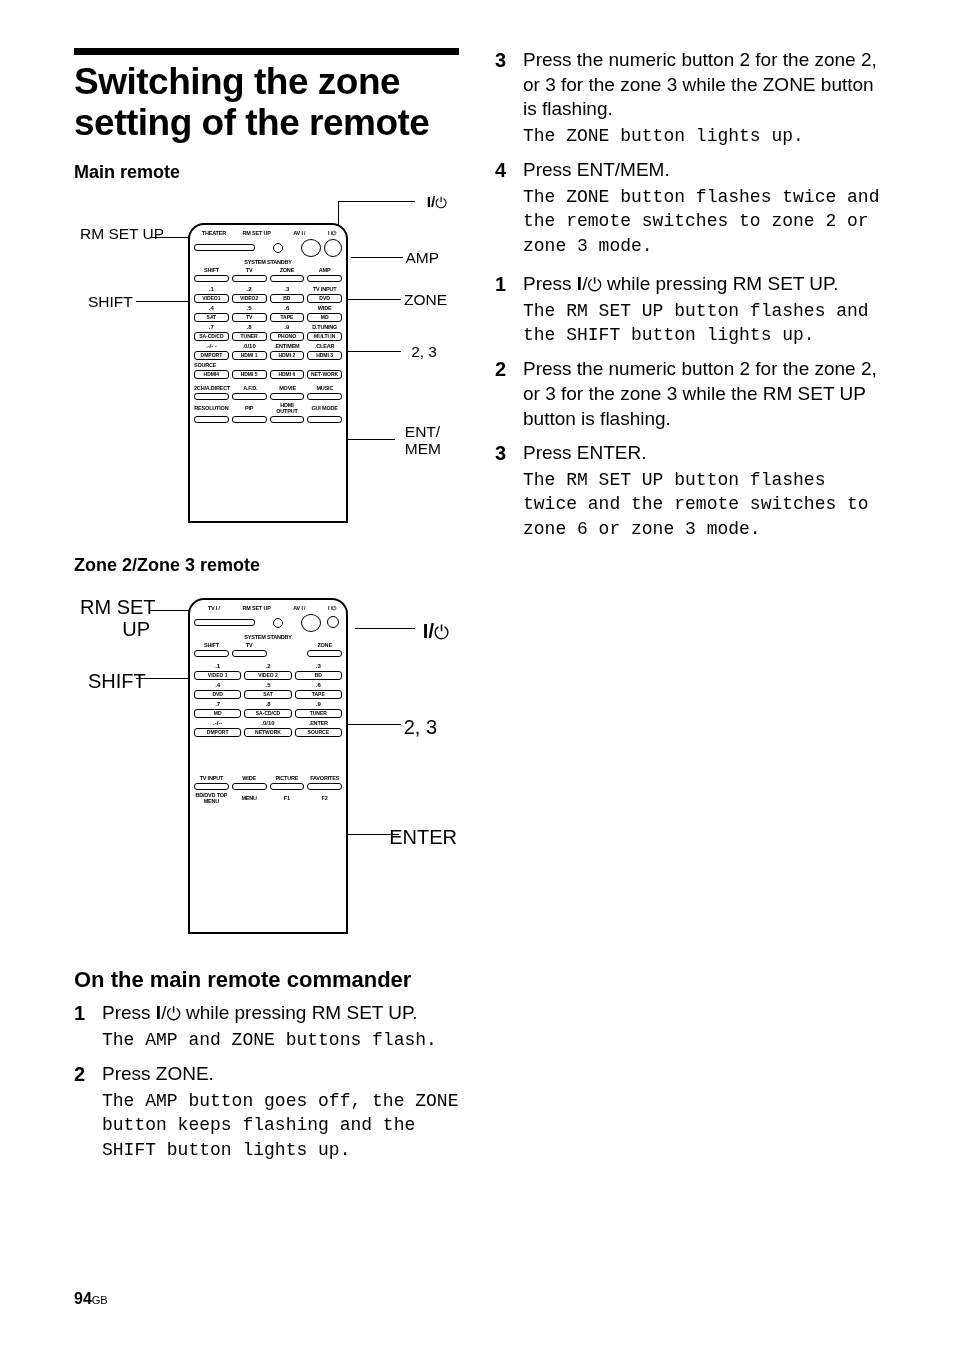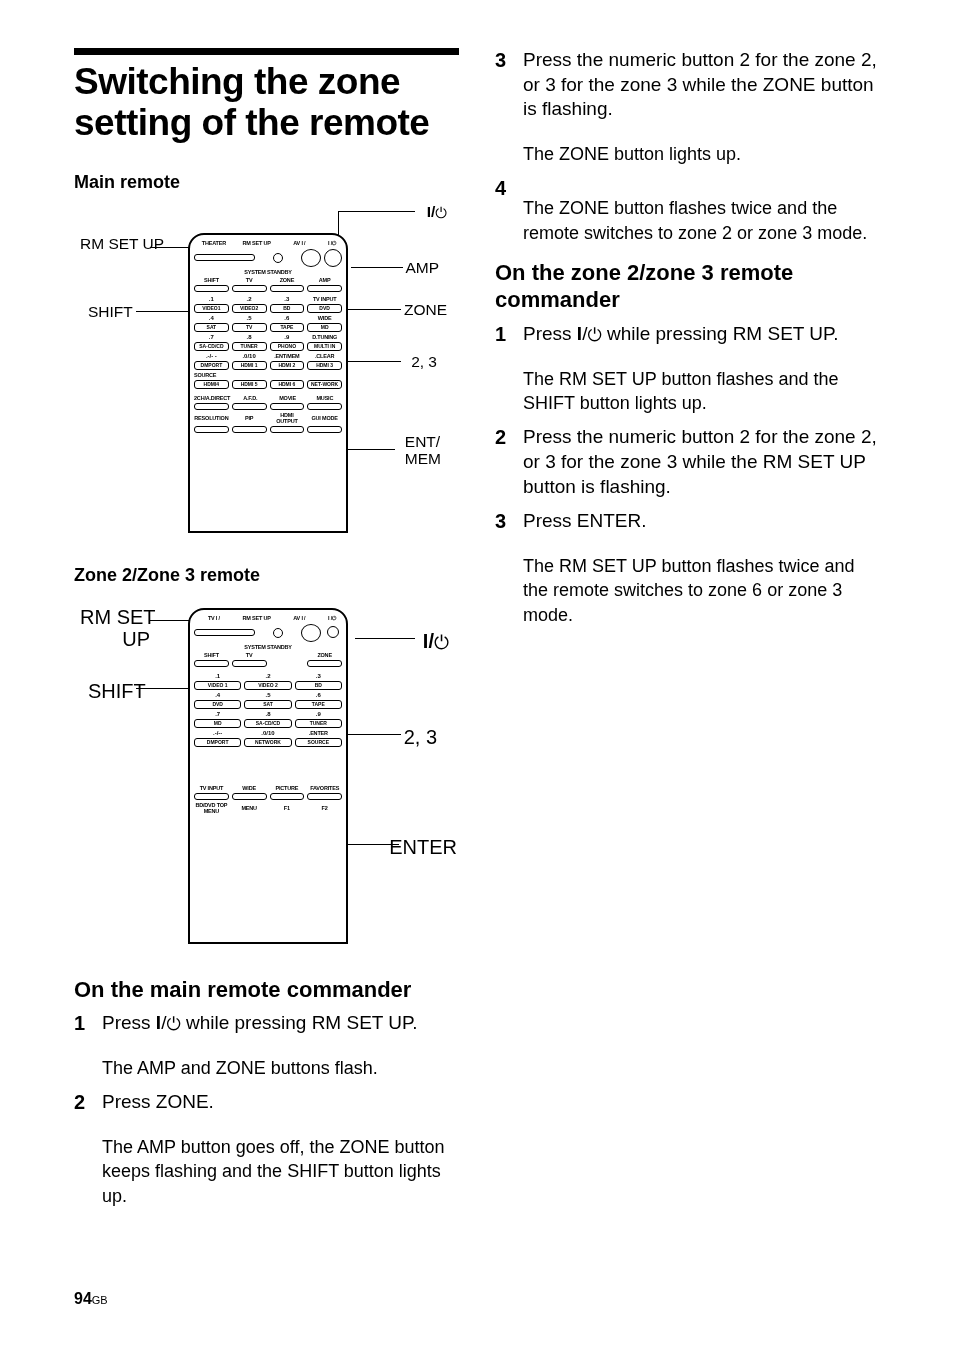--- a/index.html
+++ b/index.html
@@ -26,21 +26,21 @@
       width: 100%;
       margin-bottom: 6px;
     }
     h1 {
       font-family: "Arial Narrow", Arial, sans-serif;
       font-stretch: condensed;
       font-weight: 700;
       font-size: 37px;
       line-height: 1.12;
       letter-spacing: -0.5px;
-      margin-bottom: 28px;
+      margin-bottom: 18px;
     }
     .intro {
       font-family: Georgia, "Times New Roman", serif;
       font-size: 18px;
       line-height: 1.35;
       margin-bottom: 20px;
     }
     h3 {
       font-weight: 700;
       font-size: 22px;
@@ -73,24 +73,24 @@
     }
     ol.steps > li .body {
       flex: 1;
     }
     .instr {
       font-size: 19px;
       line-height: 1.3;
     }
     .instr b { font-weight: 700; }
     .result {
-      font-family: Liberation Sans, sans-serif;
+      font-family: Liberation Mono, monospace;
       font-size: 18px;
       line-height: 1.35;
-      margin-top: 20px;
+      margin-top: 2px;
     }
     .power-icon::after {
       content: "⏻";
       font-size: 0.95em;
       position: relative;
       top: 1px;
     }
     .footer {
       position: absolute;
       left: 74px;
@@ -475,26 +475,26 @@
       <li>
         <span class="num">3</span>
         <div class="body">
           <div class="instr">Press the numeric button 2 for the zone 2, or 3 for the zone 3 while the ZONE button is flashing.</div>
           <div class="result">The ZONE button lights up.</div>
         </div>
       </li>
       <li>
         <span class="num">4</span>
         <div class="body">
+          <div class="instr">Press ENT/MEM.</div>
           <div class="result">The ZONE button flashes twice and the remote switches to zone 2 or zone 3 mode.</div>
         </div>
       </li>
     </ol>
 
-    <h3>On the zone 2/zone 3 remote commander</h3>
     <ol class="steps">
       <li>
         <span class="num">1</span>
         <div class="body">
           <div class="instr">
             <span>Press </span><b>I</b><span>/</span><span class="power-icon"></span><span> while pressing RM SET UP.</span>
           </div>
           <div class="result">The RM SET UP button flashes and the SHIFT button lights up.</div>
         </div>
       </li>

